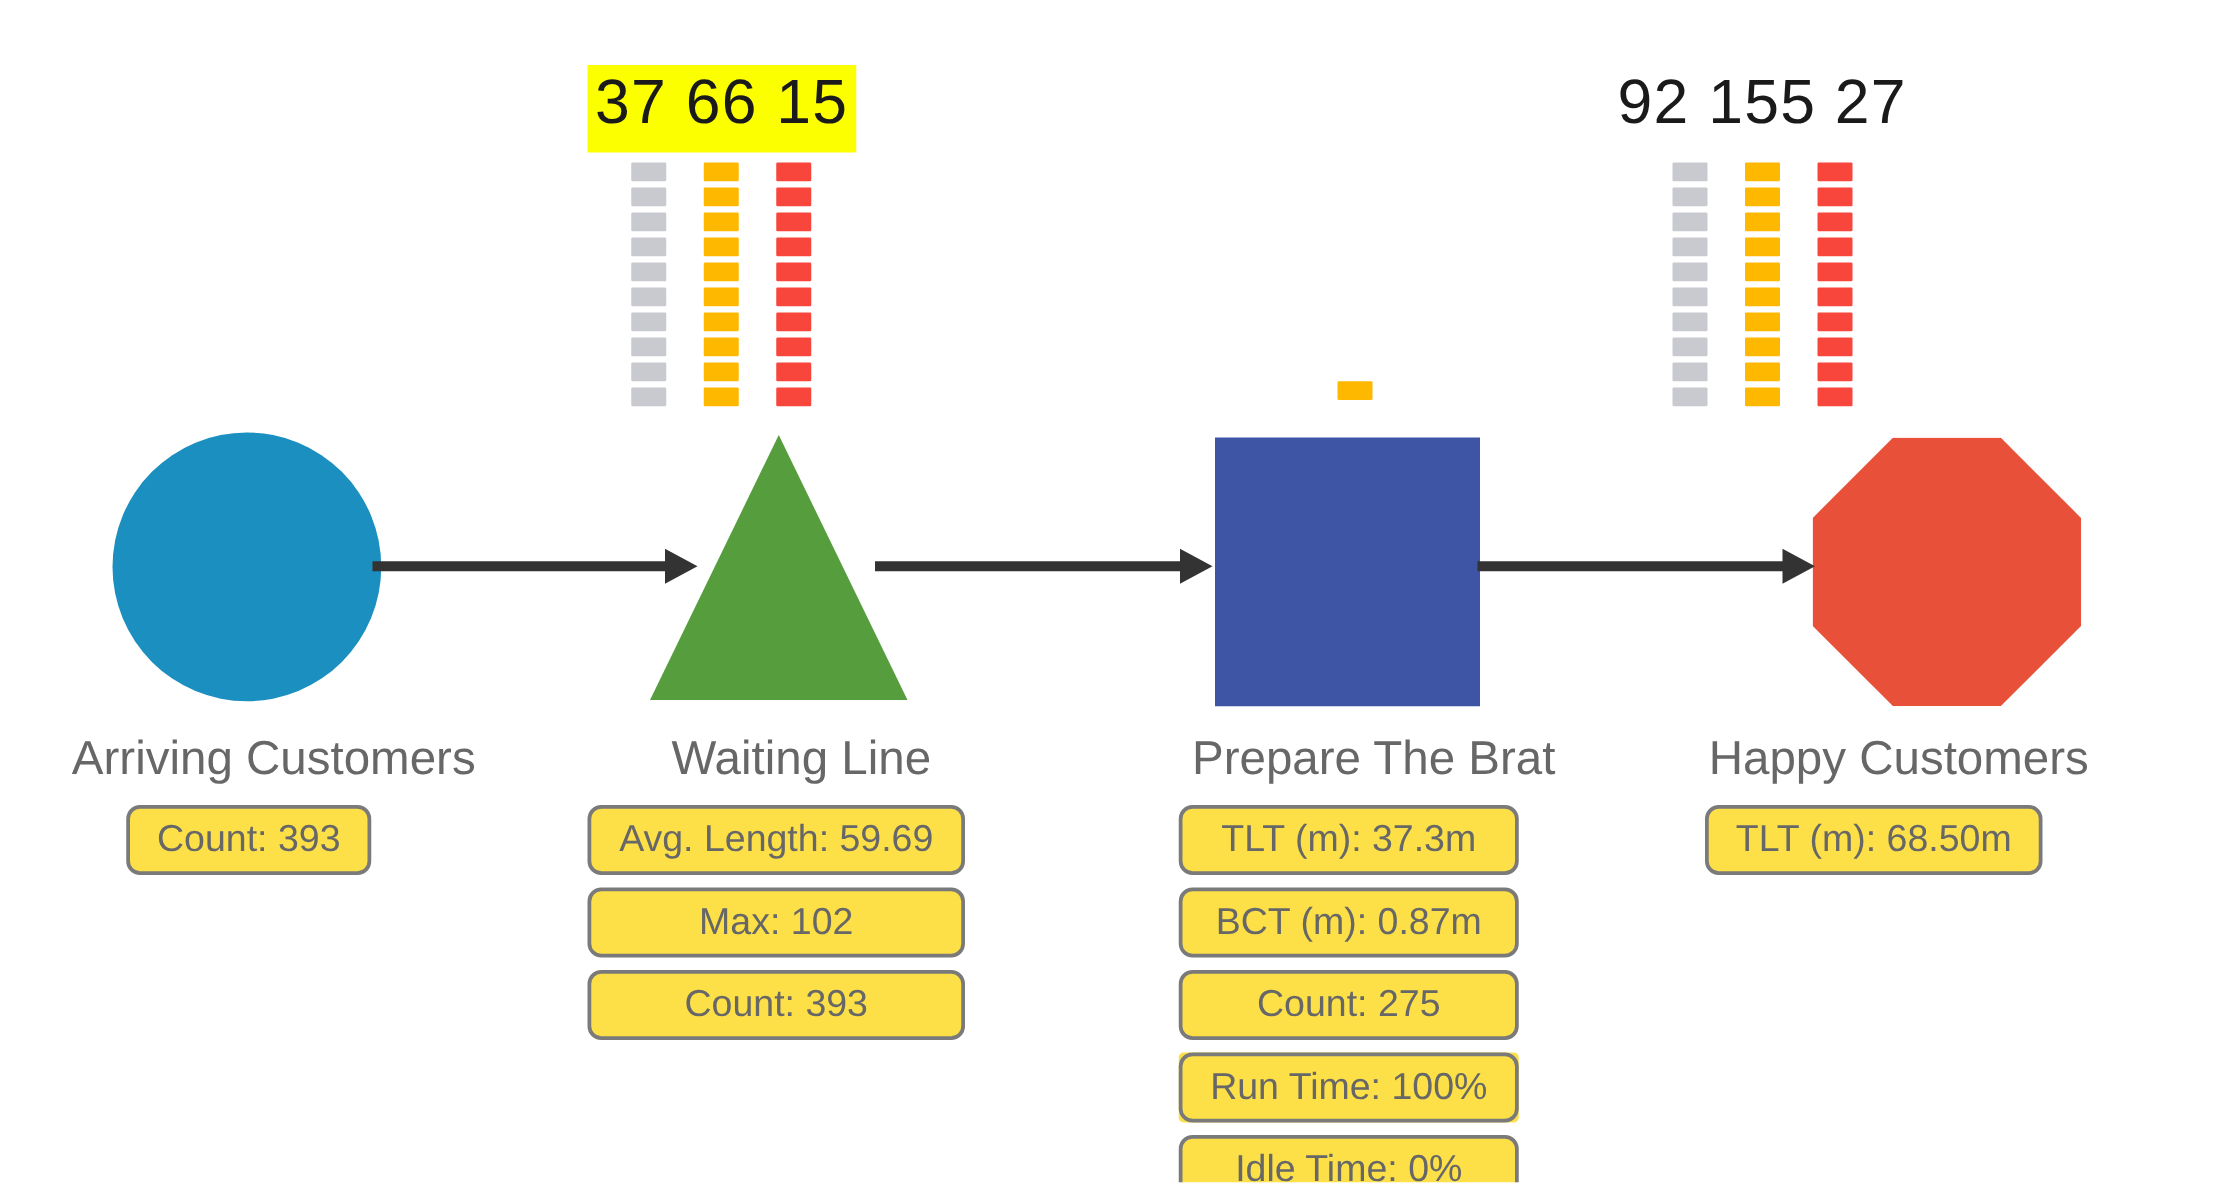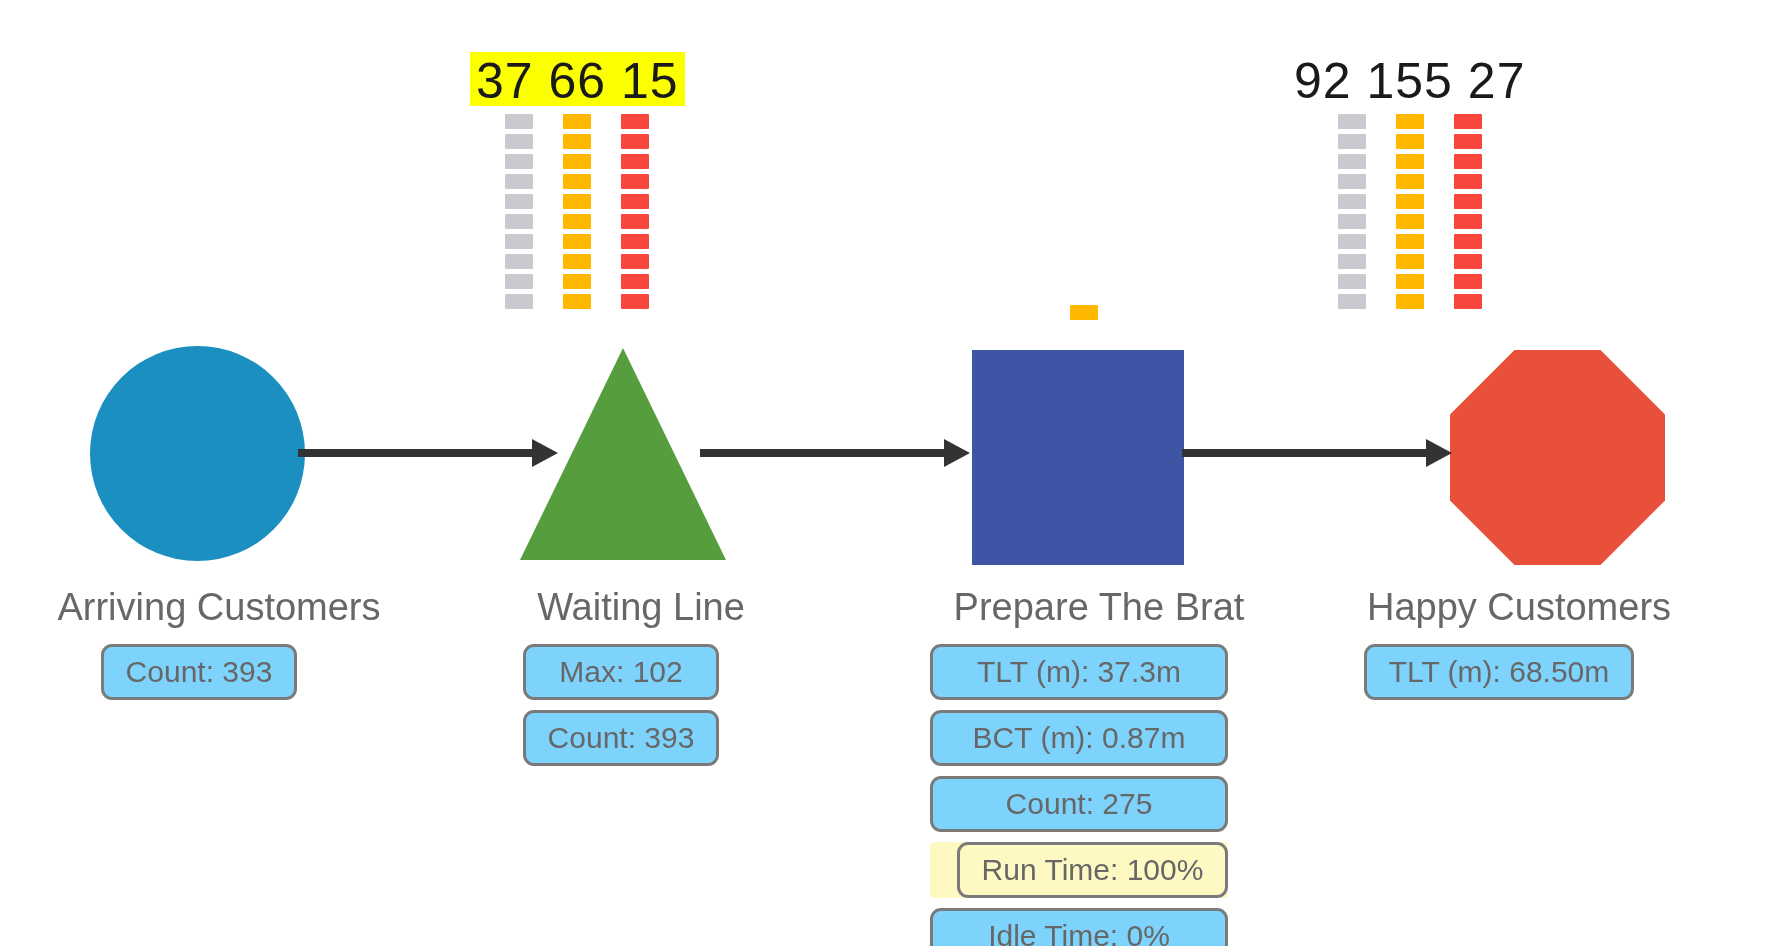--- a/index.html
+++ b/index.html
@@ -26,21 +26,21 @@
     display: flex;
     flex-direction: column;
     align-items: center;
   }
   .cluster-label {
     font-size: 50px;
     color: #1a1a1a;
     letter-spacing: 1px;
     line-height: 1;
     white-space: nowrap;
-    padding: 4px 6px 0 6px;
+    padding: 4px 6px 16px 6px;
   }
   .cluster-label.hl {
     background: #fbff00;
   }
   .stacks {
     display: flex;
     flex-direction: row;
     gap: 30px;
     margin-top: 8px;
   }
@@ -126,24 +126,24 @@
   .pill {
     border: 3px solid #7a7a7a;
     border-radius: 11px;
     color: #676767;
     font-size: 30px;
     line-height: 1;
     padding: 10px 22px;
     margin-bottom: 10px;
     white-space: nowrap;
     text-align: center;
-    background: #7dd3fc;
+    background: #fde047;
   }
   .pill-wrap { position: relative; }
-  .pill-wrap.hl { background: #fef9c3; border-radius: 4px; padding-left: 27px; }
+  .pill-wrap.hl { background: #fde047; border-radius: 4px; }
 </style>
 </head>
 <body>
 
 <div id="stage">
 
   <div class="cluster" id="cluster-0" style="left:470px; top:52px;">
     <div class="cluster-label hl">37 66 15</div>
     <div class="stacks">
       <div class="stack" id="stack-0-0">
@@ -261,20 +261,23 @@
         <div class="pill-wrap">
           <div class="pill">Count: 393</div>
         </div>
       </div>
   </div>
 
   <div class="node-block" style="left:432px; top:588px; width:378px;">
     <div class="node-title">Waiting Line</div>
     <div id="stats-1">
         <div class="pill-wrap">
+          <div class="pill">Avg. Length: 59.69</div>
+        </div>
+        <div class="pill-wrap">
           <div class="pill">Max: 102</div>
         </div>
         <div class="pill-wrap">
           <div class="pill">Count: 393</div>
         </div>
       </div>
   </div>
 
   <div class="node-block" style="left:890px; top:588px; width:378px;">
     <div class="node-title">Prepare The Brat</div>

